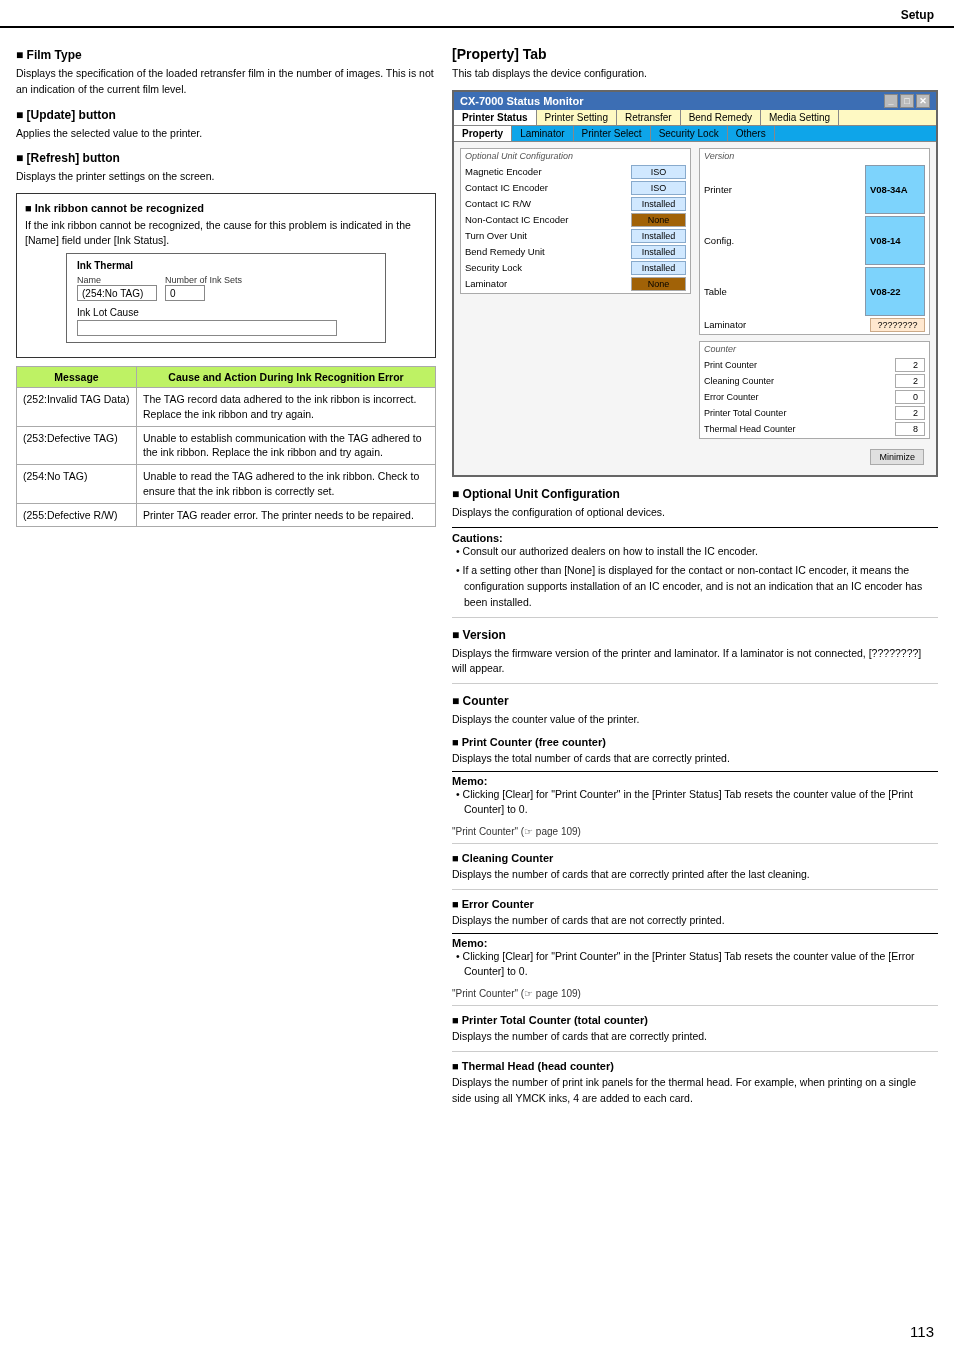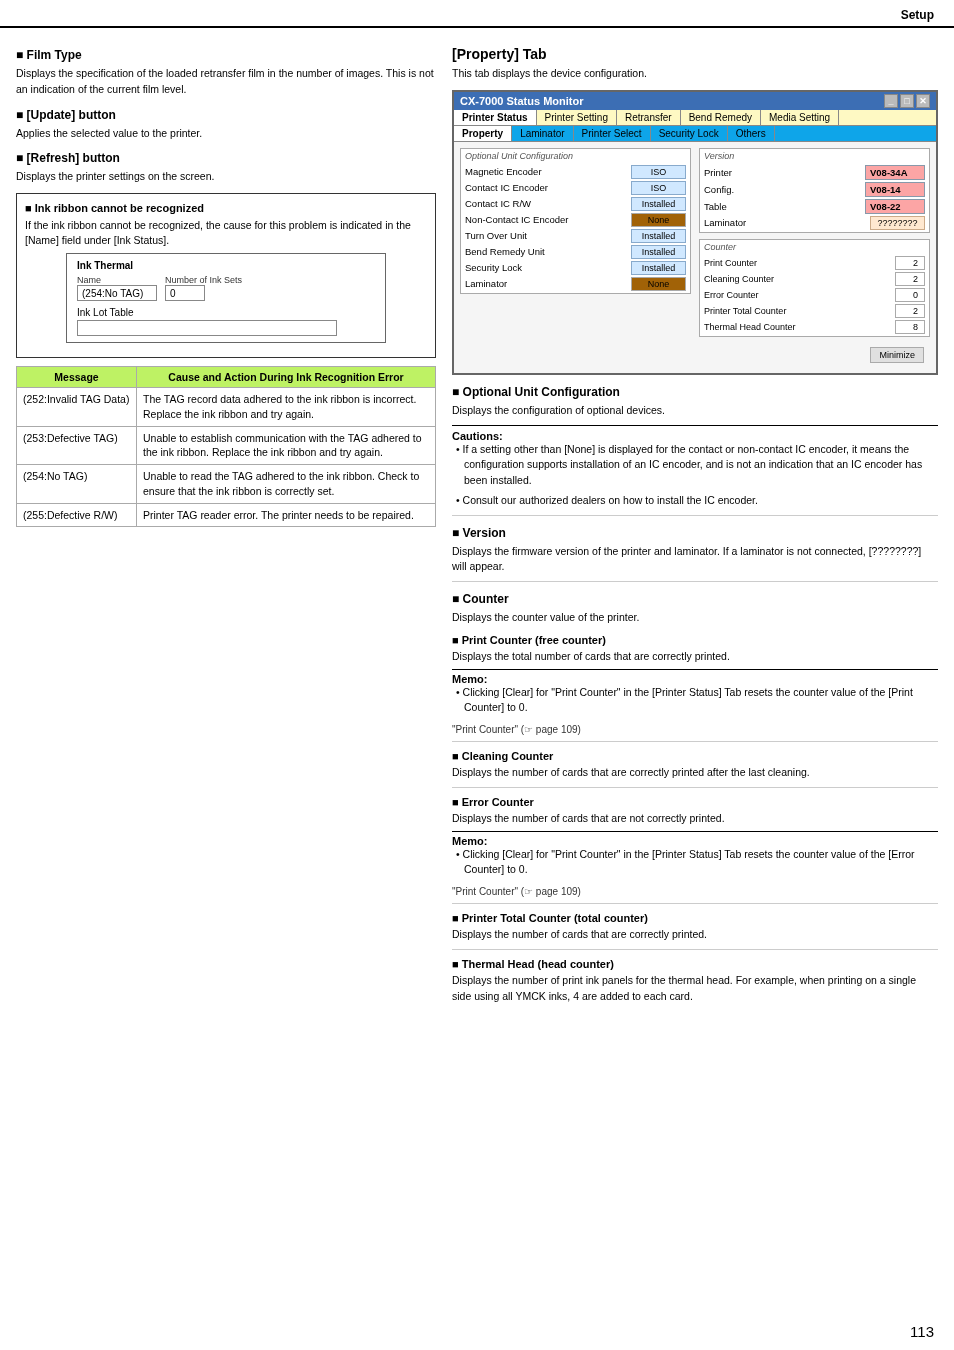--- a/index.html
+++ b/index.html
@@ -286,24 +286,24 @@
     }
     .cx-badge-none {
       background: #a16207;
       border: 1px solid #aaa;
     }
     .cx-badge-qmarks {
       background: #ffe8d0;
       border: 1px solid #ccaa88;
     }
     .cx-version-box {
-      background: #fca5a5;
+      background: #7dd3fc;
       border: 1px solid #8899aa;
       font-size: 9.5px;
-      padding: 1px 4px;
+      padding: 18px 4px;
       min-width: 60px;
       font-weight: bold;
     }
     .cx-counter-row {
       display: flex;
       align-items: center;
       margin: 2px 0;
       padding: 0 4px;
     }
     .cx-counter-label {
@@ -403,21 +403,21 @@
         <div class="ink-fields-row">
           <div class="field-group">
             <span class="field-label">Name</span>
             <div class="field-box">(254:No TAG)</div>
           </div>
           <div class="field-group">
             <span class="field-label">Number of Ink Sets</span>
             <div class="field-box-small">0</div>
           </div>
         </div>
-        <div class="ink-lot-label">Ink Lot Table</div>
+        <div class="ink-lot-label">Ink Lot Cause</div>
         <div class="ink-lot-box"></div>
       </div>
     </div>
 
     <table class="error-table">
       <thead>
         <tr>
           <th class="col-msg">Message</th>
           <th>Cause and Action During Ink Recognition Error</th>
         </tr>
@@ -568,22 +568,22 @@
           <button class="cx-minimize-btn">Minimize</button>
         </div>
       </div>
     </div>
 
     <div class="section-heading">Optional Unit Configuration</div>
     <p class="body-text">Displays the configuration of optional devices.</p>
     <div class="cautions-box">
       <span class="cautions-title">Cautions:</span>
       <div id="cautions-list">
+          <p class="bullet-item">Consult our authorized dealers on how to install the IC encoder.</p>
           <p class="bullet-item">If a setting other than [None] is displayed for the contact or non-contact IC encoder, it means the configuration supports installation of an IC encoder, and is not an indication that an IC encoder has been installed.</p>
-          <p class="bullet-item">Consult our authorized dealers on how to install the IC encoder.</p>
         </div>
     </div>
 
     <hr class="divider">
 
     <div class="section-heading">Version</div>
     <p class="body-text">Displays the firmware version of the printer and laminator. If a laminator is not connected, [????????] will appear.</p>
 
     <hr class="divider">
 

